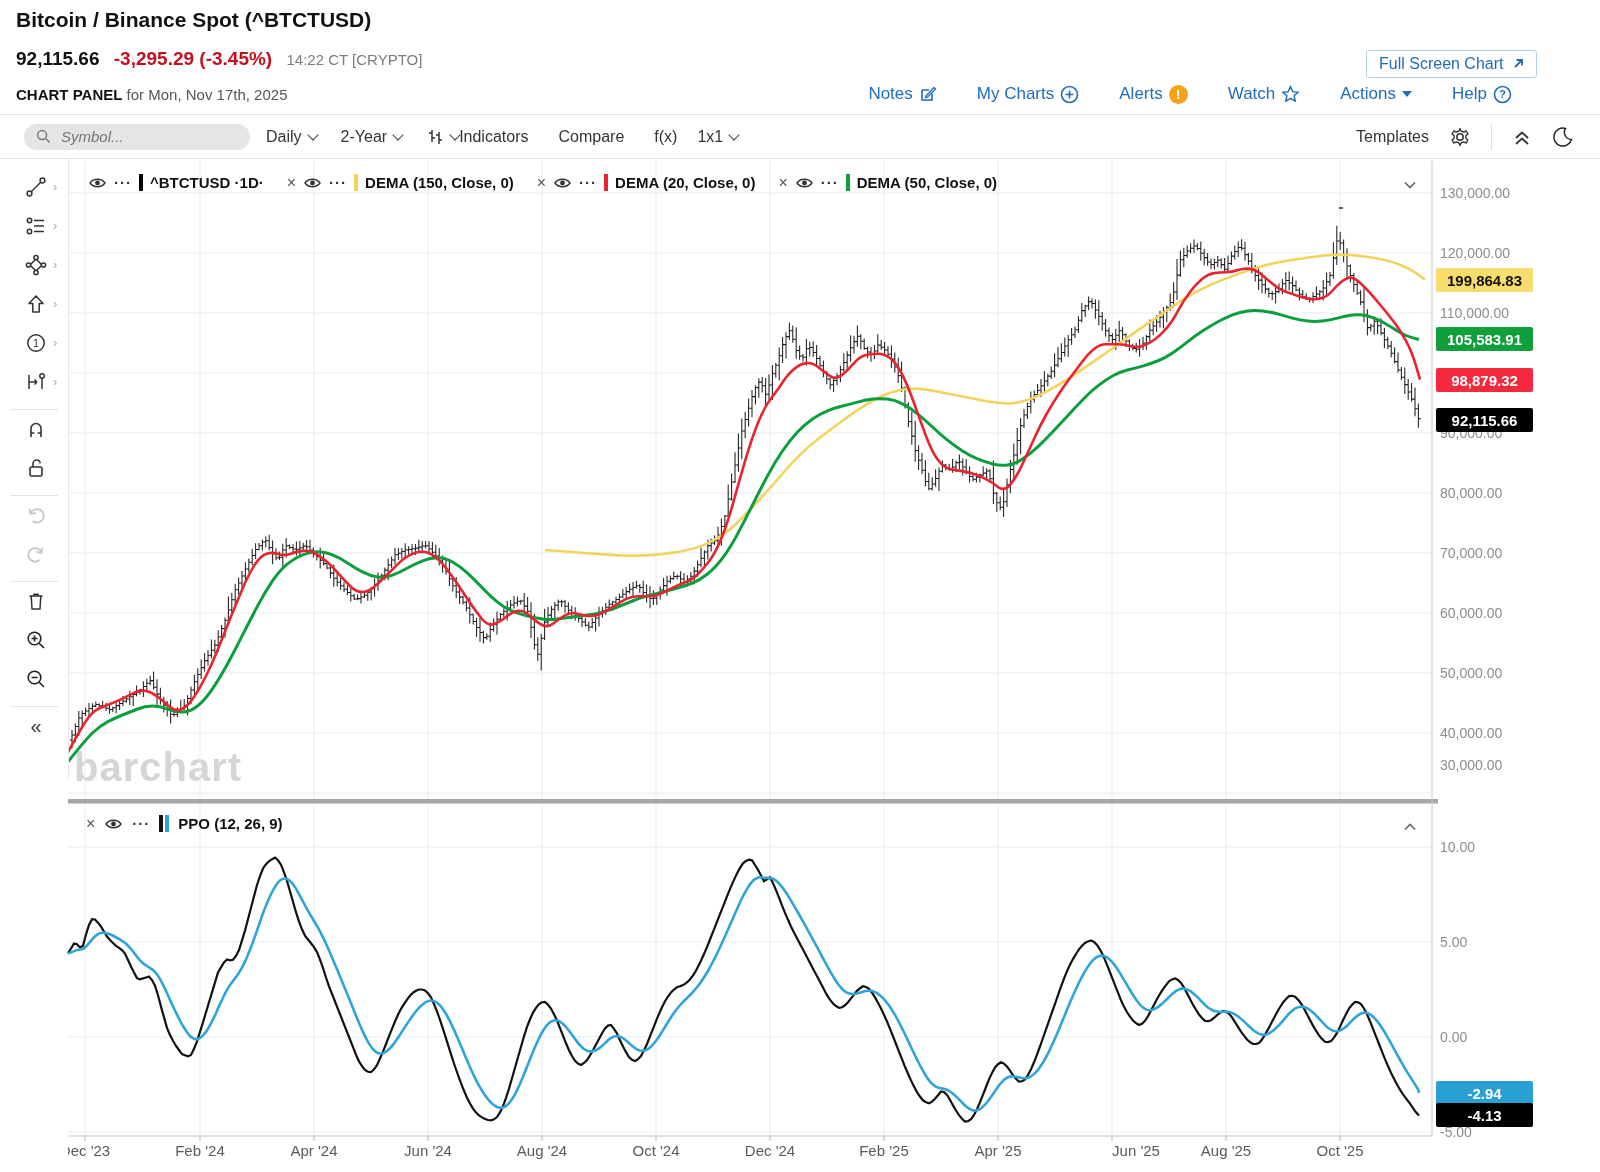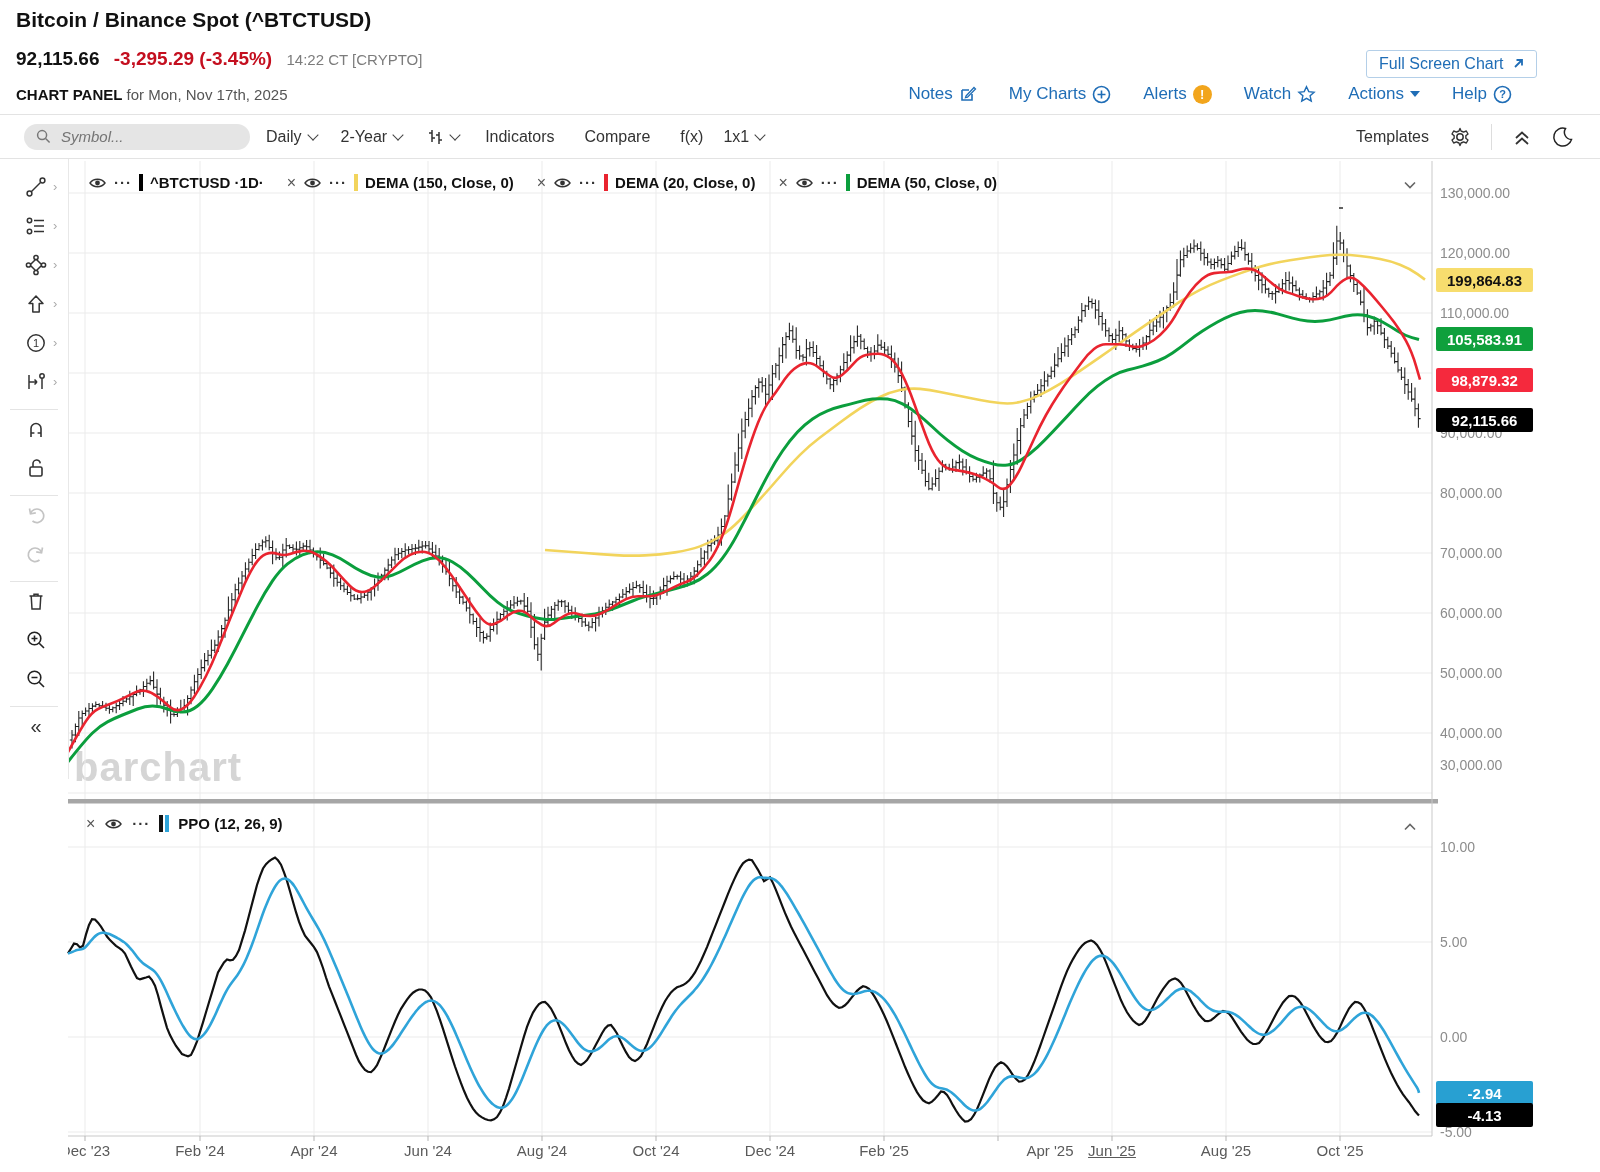--- a/index.html
+++ b/index.html
@@ -7,21 +7,21 @@
   
   .title{position:absolute;left:16px;top:8px;font-size:21px;font-weight:700;color:#111;}
   .quote-row{position:absolute;left:16px;top:48px;font-size:19px;}
   .q-price{font-weight:800;color:#111;}
   .q-change{font-weight:800;color:#c40f1f;margin-left:9px;}
   .q-time{font-size:15px;color:#7c7c7c;margin-left:9px;}
   .fullscreen-btn{position:absolute;left:1366px;top:50px;height:28px;display:flex;align-items:center;gap:7px;
     padding:0 12px;border:1px solid #b4cfe8;border-radius:3px;color:#1f6db6;font-size:16px;background:#fff;cursor:pointer;}
   .panel-row{position:absolute;left:16px;top:86px;font-size:15px;color:#555;}
   .panel-label{font-weight:800;color:#111;}
-  .quick-links{position:absolute;right:88px;top:84px;display:flex;gap:32px;align-items:center;color:#1f6db6;font-size:17px;}
+  .quick-links{position:absolute;right:88px;top:84px;display:flex;gap:40px;align-items:center;color:#1f6db6;font-size:17px;}
   .qlink{display:flex;align-items:center;gap:6px;cursor:pointer;}
   .alert-badge{width:19px;height:19px;border-radius:50%;background:#f2a51c;color:#fff;font-weight:800;font-size:13px;
     display:flex;align-items:center;justify-content:center;}
   .caret-down-f{width:0;height:0;border-left:5px solid transparent;border-right:5px solid transparent;border-top:6px solid #1f6db6;display:inline-block;}
   .hdr-divider{position:absolute;left:0;top:114px;width:1600px;height:1px;background:#e3e3e3;}
   
   .toolbar{position:absolute;left:0;top:115px;width:1600px;height:44px;display:flex;align-items:center;
     padding-left:24px;box-sizing:border-box;border-bottom:1px solid #e3e3e3;font-size:16px;color:#333;}
   .symbol-pill{display:flex;align-items:center;gap:8px;width:226px;height:26px;border-radius:15px;background:#e5e5e5;padding:0 12px;box-sizing:border-box;}
   .symbol-pill input{border:none;background:transparent;outline:none;font-style:italic;font-size:15px;color:#555;width:170px;font-family:"Liberation Sans",sans-serif;}
@@ -131,21 +131,21 @@
     <span class="tb-item" style="margin-left:24px;">
       <span>2-Year</span>
         <span class="caret"></span>
     </span>
     <span class="tb-item" style="margin-left:24px;">
       <svg width="18" height="20" viewBox="0 0 18 20">
         <path d="M6 3 V15 M6 6 H3 M6 11 H9 M13 5 V17 M13 8 H10 M13 13 H16" stroke="#333" stroke-width="1.5"></path>
       </svg>
         <span class="caret"></span>
     </span>
-    <span class="tb-item" style="margin-left:26px;justify-content:flex-end;">
+    <span class="tb-item" style="justify-content:flex-end;">
       <span>Indicators</span>
     </span>
     <span class="tb-item" style="margin-left:30px;text-align:center;">
       <span>Compare</span>
     </span>
     <span class="tb-item" style="margin-left:30px;">
       <span>f(x)</span>
     </span>
     <span class="tb-item" style="margin-left:20px;">
       <span>1x1</span>
@@ -432,19 +432,19 @@
       </div>
     <div class="x-axis" id="x-axis">
         <span class="x-tick-label" style="left:17px;">Dec '23</span>
         <span class="x-tick-label" style="left:132px;">Feb '24</span>
         <span class="x-tick-label" style="left:246px;">Apr '24</span>
         <span class="x-tick-label" style="left:360px;">Jun '24</span>
         <span class="x-tick-label" style="left:474px;">Aug '24</span>
         <span class="x-tick-label" style="left:588px;">Oct '24</span>
         <span class="x-tick-label" style="left:702px;">Dec '24</span>
         <span class="x-tick-label" style="left:816px;">Feb '25</span>
-        <span class="x-tick-label" style="left:982px;">Apr '25</span>
-        <span class="x-tick-label" style="left:1044px;text-decoration:underline;">Jun '25</span>
+        <span class="x-tick-label" style="left:930px;">Apr '25</span>
+        <span class="x-tick-label" style="left:1068px;">Jun '25</span>
         <span class="x-tick-label" style="left:1158px;">Aug '25</span>
         <span class="x-tick-label" style="left:1272px;">Oct '25</span>
       </div>
   </div>
 </div>
 
 </body></html>

